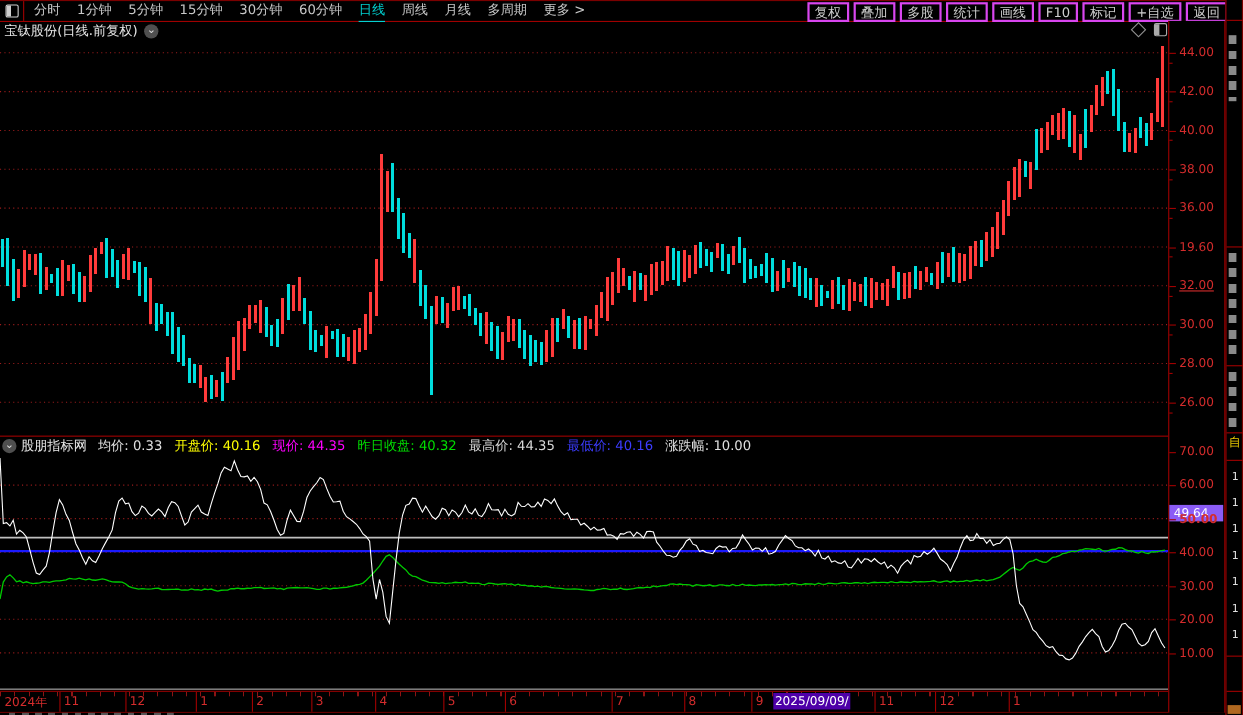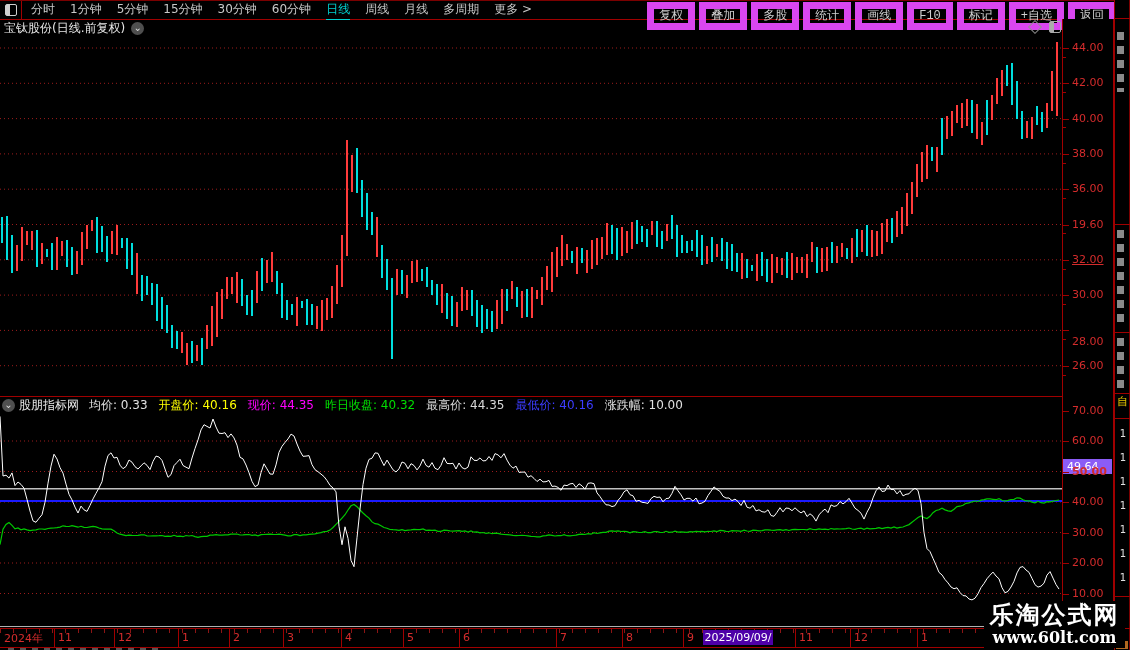--- a/index.html
+++ b/index.html
@@ -8,21 +8,21 @@
   
   .toolbar{position:absolute;left:0;top:0;width:1129px;height:18px;background:#000;
            border-top:1px solid #7a0000;border-bottom:1px solid #a00000;display:flex;align-items:center;}
   .tb-iconbox{width:21px;height:18px;border-right:1px solid #a00000;display:flex;align-items:center;justify-content:center;flex:none;}
   .panel-glyph{display:inline-block;width:10px;height:10px;border:1px solid #cfcfcf;position:relative;border-radius:2px;}
   .panel-glyph::after{content:"";position:absolute;left:0;top:0;bottom:0;width:4px;background:#cfcfcf;}
   .periods{display:flex;gap:15px;margin-left:9px;font-size:12px;color:#c8c8c8;white-space:nowrap;}
   .period{cursor:default;padding-bottom:1px;}
   .period.active{color:#00d2d2;border-bottom:1px solid #00d2d2;}
   .actions{position:absolute;right:13px;top:1px;display:flex;gap:4px;}
-  .action-btn{border:7px solid #d946ef;color:#cfcfcf;font-size:12px;height:14px;line-height:14px;padding:0 5px;white-space:nowrap;font-family:Liberation Mono, monospace;}
+  .action-btn{border:2px solid #d946ef;color:#cfcfcf;font-size:12px;height:14px;line-height:14px;padding:0 5px;white-space:nowrap;}
   
   .titlebar{position:absolute;left:0;top:20px;width:1062px;height:17px;display:flex;align-items:center;}
   .title-text{color:#e6e6e6;font-size:12px;margin-left:4px;white-space:nowrap;}
   .circle-chev{display:inline-block;width:13px;height:13px;border-radius:50%;background:#4f4f4f;color:#ddd;
                font-size:10px;line-height:11px;text-align:center;margin-left:6px;}
   .title-icons{position:absolute;left:1030px;top:1px;display:flex;gap:9px;align-items:center;}
   .diamond{display:inline-block;width:8px;height:8px;border:1px solid #909090;transform:rotate(45deg);}
   .panel-glyph.gray{border-color:#aaa;}
   .panel-glyph.gray::after{background:#aaa;}
   
@@ -416,21 +416,21 @@
       <div class="ytick mid" style="top: 179px;"></div>
       <div class="ylab" style="top: 199.5px;">19.60</div>
       <div class="ytick" style="top: 205.5px;"></div>
       <div class="ytick mid" style="top: 214.3px;"></div>
       <div class="ylab" style="top: 234.8px; text-decoration: underline;">32.00</div>
       <div class="ytick" style="top: 240.8px;"></div>
       <div class="ytick mid" style="top: 249.6px;"></div>
       <div class="ylab" style="top: 270.1px;">30.00</div>
       <div class="ytick" style="top: 276.1px;"></div>
       <div class="ytick mid" style="top: 284.9px;"></div>
-      <div class="ylab" style="top: 317px;">28.00</div>
+      <div class="ylab" style="top: 306px;">28.00</div>
       <div class="ytick" style="top: 311.4px;"></div>
       <div class="ytick mid" style="top: 320.2px;"></div>
       <div class="ylab" style="top: 340.7px;">26.00</div>
       <div class="ytick" style="top: 346.7px;"></div>
       <div class="ytick mid" style="top: 355.5px;"></div>
       <div class="ylab" style="top: 385.5px;">70.00</div>
       <div class="ytick" style="top: 391.5px;"></div>
       <div class="ylab" style="top: 416px;">60.00</div>
       <div class="ytick" style="top: 422px;"></div>
       <div class="ylab" style="top: 446.5px; font-weight: bold;">50.00</div>
@@ -454,21 +454,17 @@
     <div class="sb-frag" style="top:338px;height:52px"></div>
     <div class="sb-sep" style="top:393px"></div>
     <div class="sb-auto" style="top:396px">自</div>
     <div class="sb-sep" style="top:418px"></div>
     <div class="sb-digits" id="sbdigits" style="top:422px">1<br>1<br>1<br>1<br>1<br>1<br>1</div>
     <div class="sb-sep" style="top:596px"></div>
     <div class="sb-sep" style="top:628px"></div>
     <div class="sb-orange" style="top:641px"></div>
   </div>
 
-  <div class="watermark">
-    <div class="wm1">乐淘公式网</div>
-    <div class="wm2">www.60lt.com</div>
-  </div>
 
   <div class="bottom-sliver">
     <div class="frag" style="left:8px;width:150px"></div>
   </div>
 </div>
 
 </body></html>

